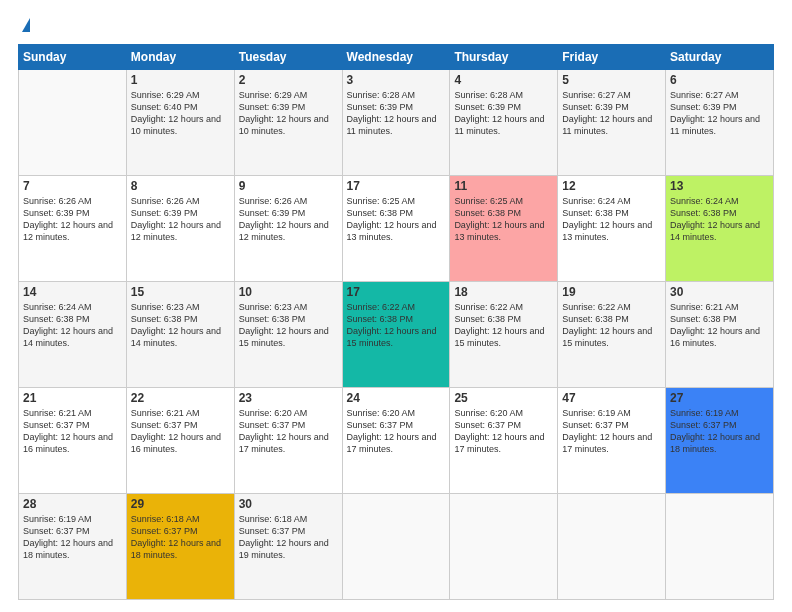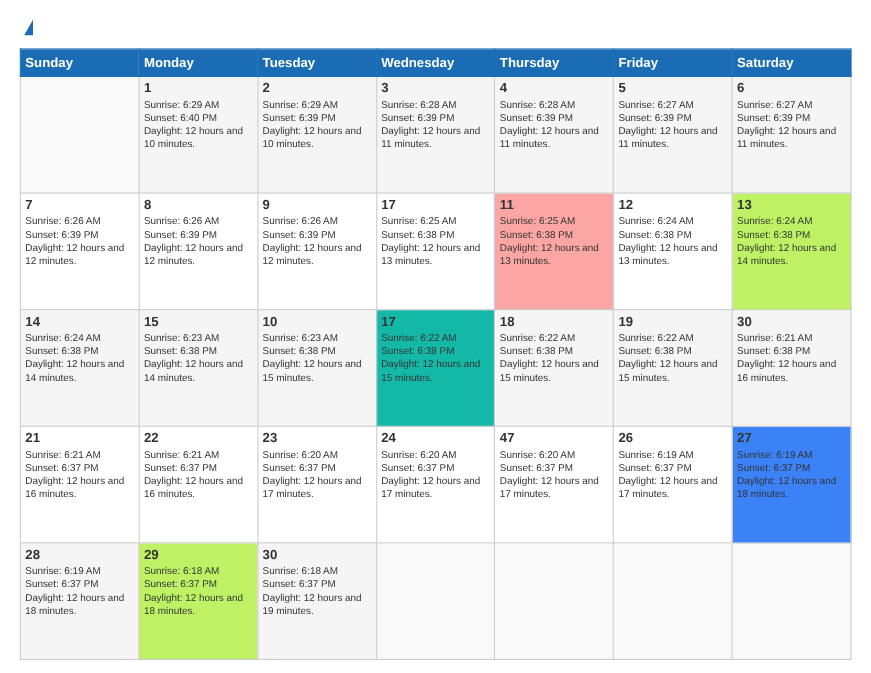--- a/index.html
+++ b/index.html
@@ -239,38 +239,38 @@
           </td>
           <td style="background: rgb(255, 255, 255);">
             <span class="day-num">23</span>
             <div class="day-info">Sunrise: 6:20 AM<br>Sunset: 6:37 PM<br>Daylight: 12 hours and 17 minutes.</div>
           </td>
           <td style="background: rgb(255, 255, 255);">
             <span class="day-num">24</span>
             <div class="day-info">Sunrise: 6:20 AM<br>Sunset: 6:37 PM<br>Daylight: 12 hours and 17 minutes.</div>
           </td>
           <td style="background: rgb(255, 255, 255);">
+            <span class="day-num">25</span>
+            <div class="day-info">Sunrise: 6:20 AM<br>Sunset: 6:37 PM<br>Daylight: 12 hours and 17 minutes.</div>
+          </td>
+          <td style="background: rgb(255, 255, 255);">
             <span class="day-num">47</span>
-            <div class="day-info">Sunrise: 6:20 AM<br>Sunset: 6:37 PM<br>Daylight: 12 hours and 17 minutes.</div>
-          </td>
-          <td style="background: rgb(255, 255, 255);">
-            <span class="day-num">26</span>
             <div class="day-info">Sunrise: 6:19 AM<br>Sunset: 6:37 PM<br>Daylight: 12 hours and 17 minutes.</div>
           </td>
           <td style="background: #3b82f6;">
             <span class="day-num">27</span>
             <div class="day-info">Sunrise: 6:19 AM<br>Sunset: 6:37 PM<br>Daylight: 12 hours and 18 minutes.</div>
           </td>
         </tr>
         <tr>
           <td style="background: rgb(245, 245, 245); margin-left: 41px;">
             <span class="day-num">28</span>
             <div class="day-info">Sunrise: 6:19 AM<br>Sunset: 6:37 PM<br>Daylight: 12 hours and 18 minutes.</div>
           </td>
-          <td style="background: #bef264;">
+          <td style="background: #eab308;">
             <span class="day-num">29</span>
             <div class="day-info">Sunrise: 6:18 AM<br>Sunset: 6:37 PM<br>Daylight: 12 hours and 18 minutes.</div>
           </td>
           <td style="background: rgb(245, 245, 245); margin-left: 11px;">
             <span class="day-num">30</span>
             <div class="day-info">Sunrise: 6:18 AM<br>Sunset: 6:37 PM<br>Daylight: 12 hours and 19 minutes.</div>
           </td>
           <td class="empty-cell"></td>
           <td class="empty-cell"></td>
           <td class="empty-cell"></td>

